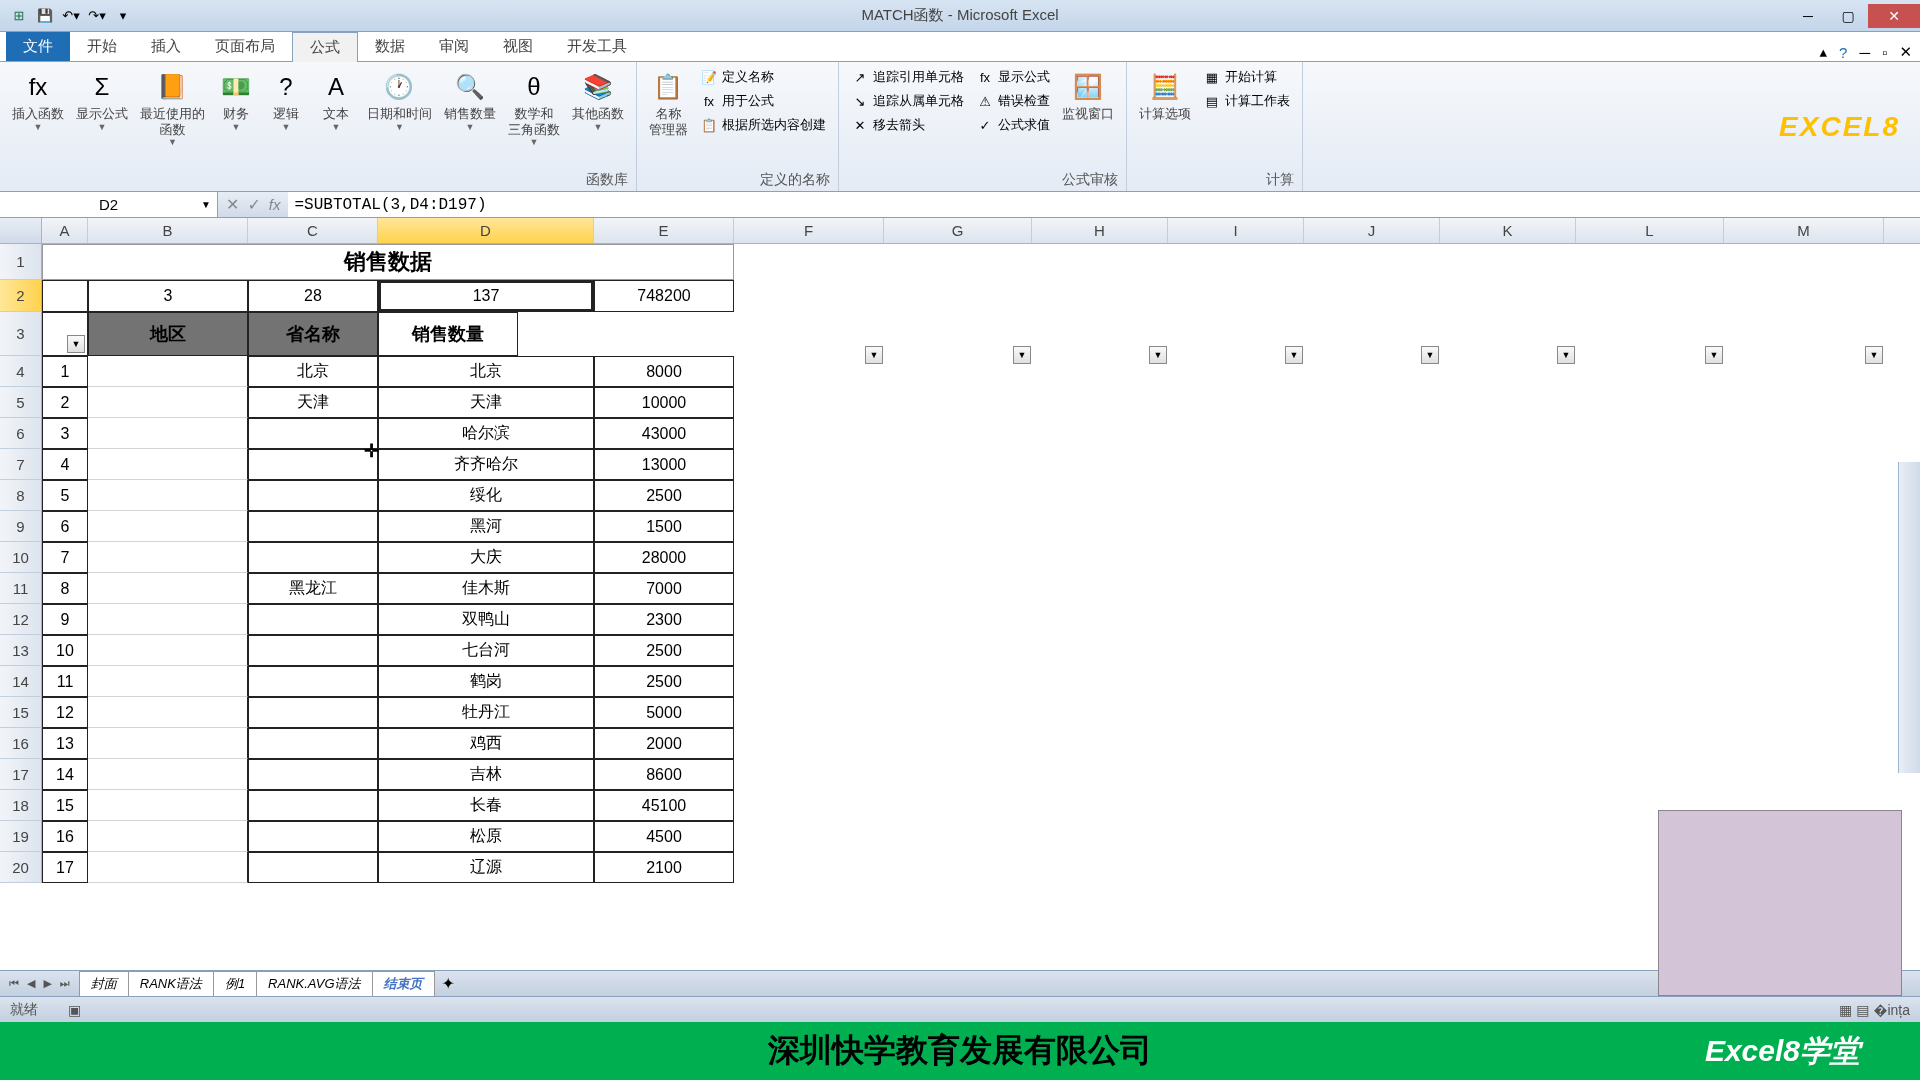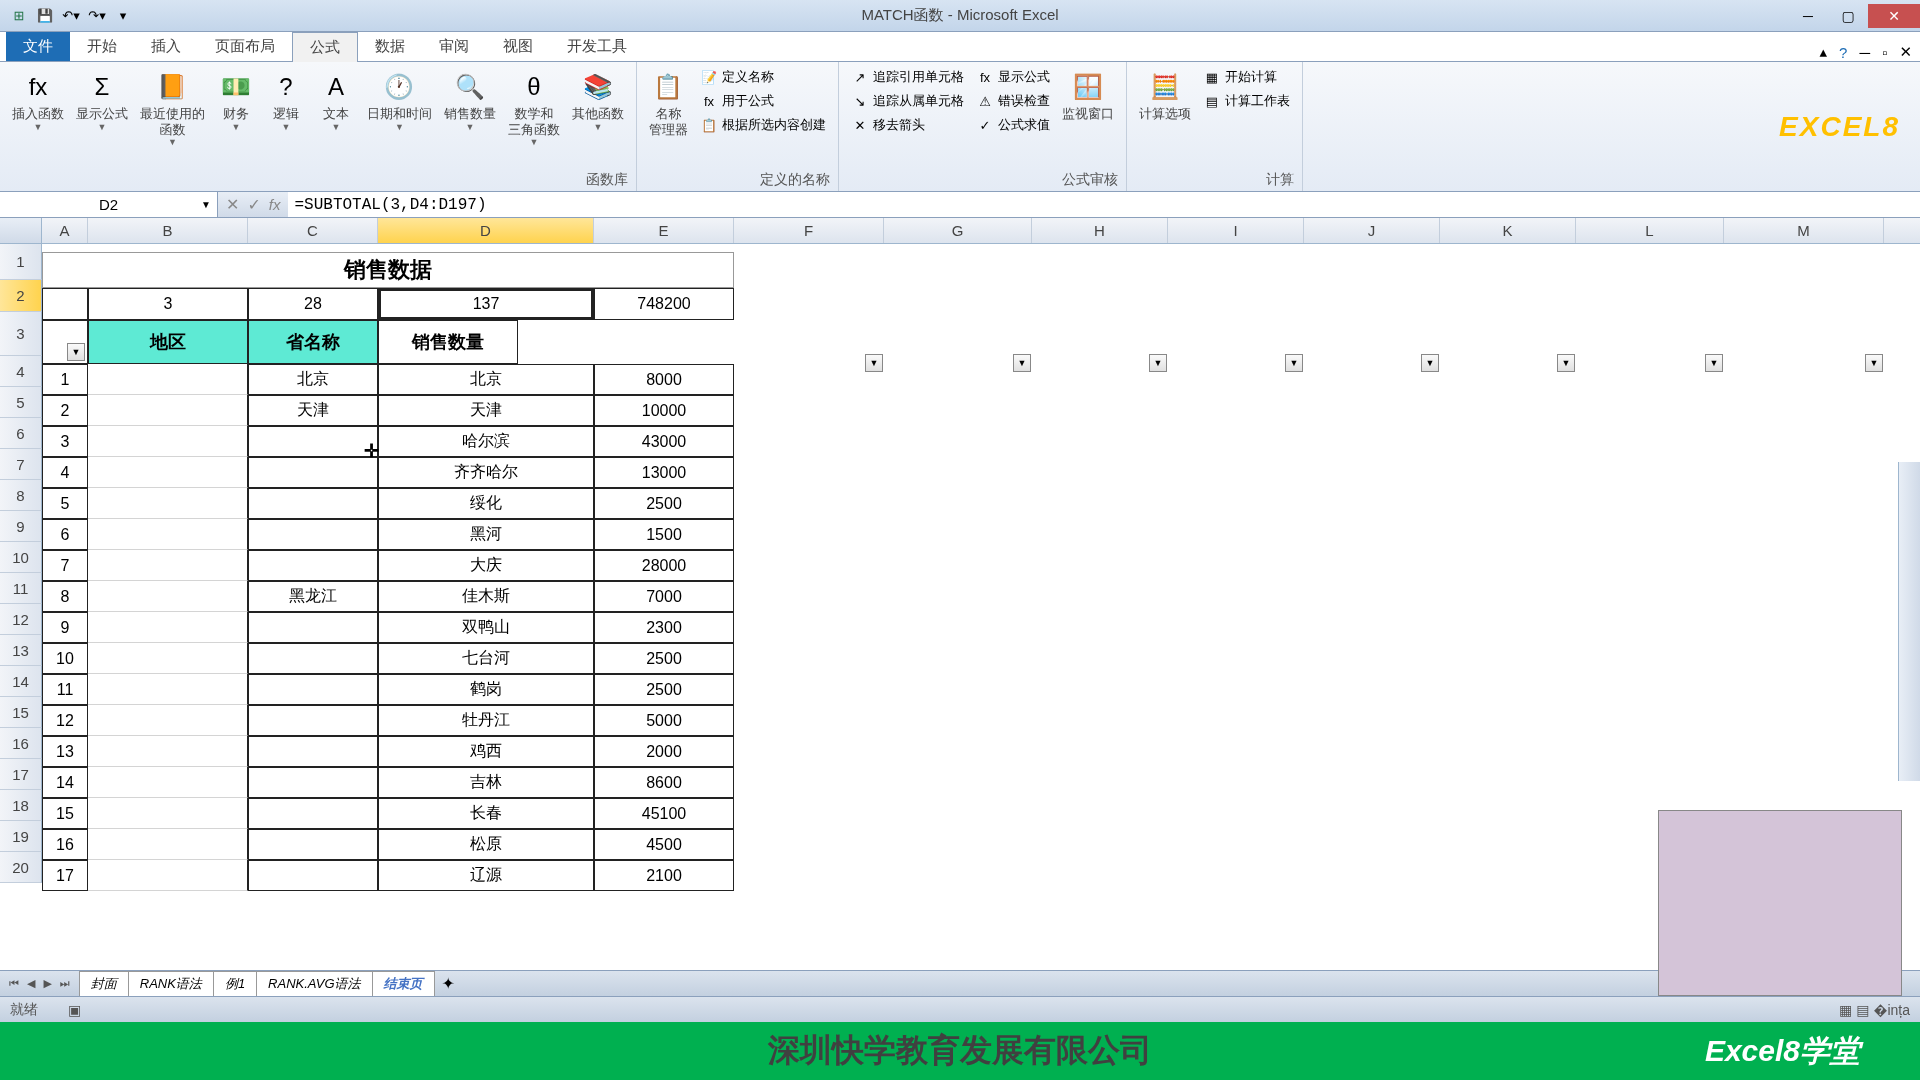--- a/index.html
+++ b/index.html
@@ -50,27 +50,27 @@
 .col-K { width: 136px; } .col-L { width: 148px; } .col-M { width: 160px; }
 
 .resize-cursor { position: absolute; left: 364px; top: 222px; font-size: 18px; font-weight: bold; z-index: 60; pointer-events: none; }
 
 .grid-body { display: flex; }
 .row-headers { width: 42px; }
 .row-h { border-bottom: 1px solid #c3cedc; border-right: 1px solid #9eb6ce; display: flex; align-items: center; justify-content: center; font-size: 15px; color: #444; background: linear-gradient(to right, #f2f4f8, #dde4ee); }
 .row-h.sel { background: linear-gradient(to right, #ffe699, #ffd34e); }
 .rh-1 { height: 36px; } .rh-2 { height: 32px; } .rh-3 { height: 44px; } .rh-n { height: 31px; }
 
-.cells { position: relative; margin-top: 8px; }
+.cells { position: relative; }
 .cell-row { display: flex; }
 .cell { border-right: 1px solid #d4d4d4; border-bottom: 1px solid #d4d4d4; display: flex; align-items: center; justify-content: center; font-size: 16px; position: relative; }
 .merged-title { width: 692px; height: 36px; font-size: 22px; font-weight: bold; border: 1px solid #999; }
 .r2 .cell { height: 32px; border: 1px solid #222; }
 .hdr-row .cell { height: 44px; border: 1px solid #222; font-size: 18px; font-weight: bold; }
-.hdr-row .col-B, .hdr-row .col-C { background: #5eead4; }
+.hdr-row .col-B, .hdr-row .col-C { background: #737373; }
 .data-row .cell { height: 31px; }
 .data-row .col-C, .data-row .col-D, .data-row .col-E { border: 1px solid #222; }
 .data-row .col-A { border: 1px solid #222; }
 
 .active-cell { border: 3px solid #222 !important; }
 .filter-btn { position: absolute; right: 2px; bottom: 2px; width: 18px; height: 18px; background: linear-gradient(#fafafa,#e0e0e0); border: 1px solid #888; font-size: 9px; display: flex; align-items: center; justify-content: center; }
 
 .extra-filters { position: absolute; top: 98px; left: 695px; display: flex; }
 .ef { height: 22px; border: none; position: relative; }
 .ef .filter-btn { right: 4px; bottom: 0; }
@@ -78,21 +78,21 @@
 .sheet-tabs { position: absolute; bottom: 84px; left: 0; right: 0; height: 26px; background: linear-gradient(#dbe3ed, #c3d0e0); display: flex; align-items: center; border-top: 1px solid #8ba0bc; }
 .tab-nav { display: flex; padding: 0 6px; gap: 2px; }
 .tab-nav span { font-size: 11px; color: #555; padding: 0 3px; }
 .sheet-tab { padding: 3px 11px; font-size: 13px; background: #fff; border: 1px solid #999; border-bottom: none; margin-right: -1px; font-style: italic; }
 .sheet-tab.active { background: #fff; color: #4472c4; font-weight: bold; }
 
 .status-bar { position: absolute; bottom: 58px; left: 0; right: 0; height: 26px; background: linear-gradient(#dbe3ed, #c3d0e0); display: flex; align-items: center; padding: 0 10px; font-size: 14px; color: #555; border-top: 1px solid #8ba0bc; }
 .view-controls { margin-left: auto; display: flex; align-items: center; gap: 4px; }
 
 .footer { position: absolute; bottom: 0; left: 0; right: 0; height: 58px; background: #00b050; display: flex; align-items: center; justify-content: center; }
-.footer-text { color: #404040; font-size: 32px; font-weight: bold; }
+.footer-text { color: #000000; font-size: 32px; font-weight: bold; }
 .footer-right { position: absolute; right: 60px; color: #fff; font-size: 30px; font-weight: bold; font-style: italic; }
 
 .webcam { position: absolute; right: 18px; bottom: 84px; width: 244px; height: 186px; background: #d4c4d8; border: 1px solid #888; z-index: 100; }
 
 .vscroll { position: absolute; right: 0; top: 244px; width: 22px; bottom: 110px; background: linear-gradient(to right,#e8eef6,#d0dae8); border-left: 1px solid #9eb6ce; }
 </style>
 </head>
 <body>
 
 <div class="title-bar">

